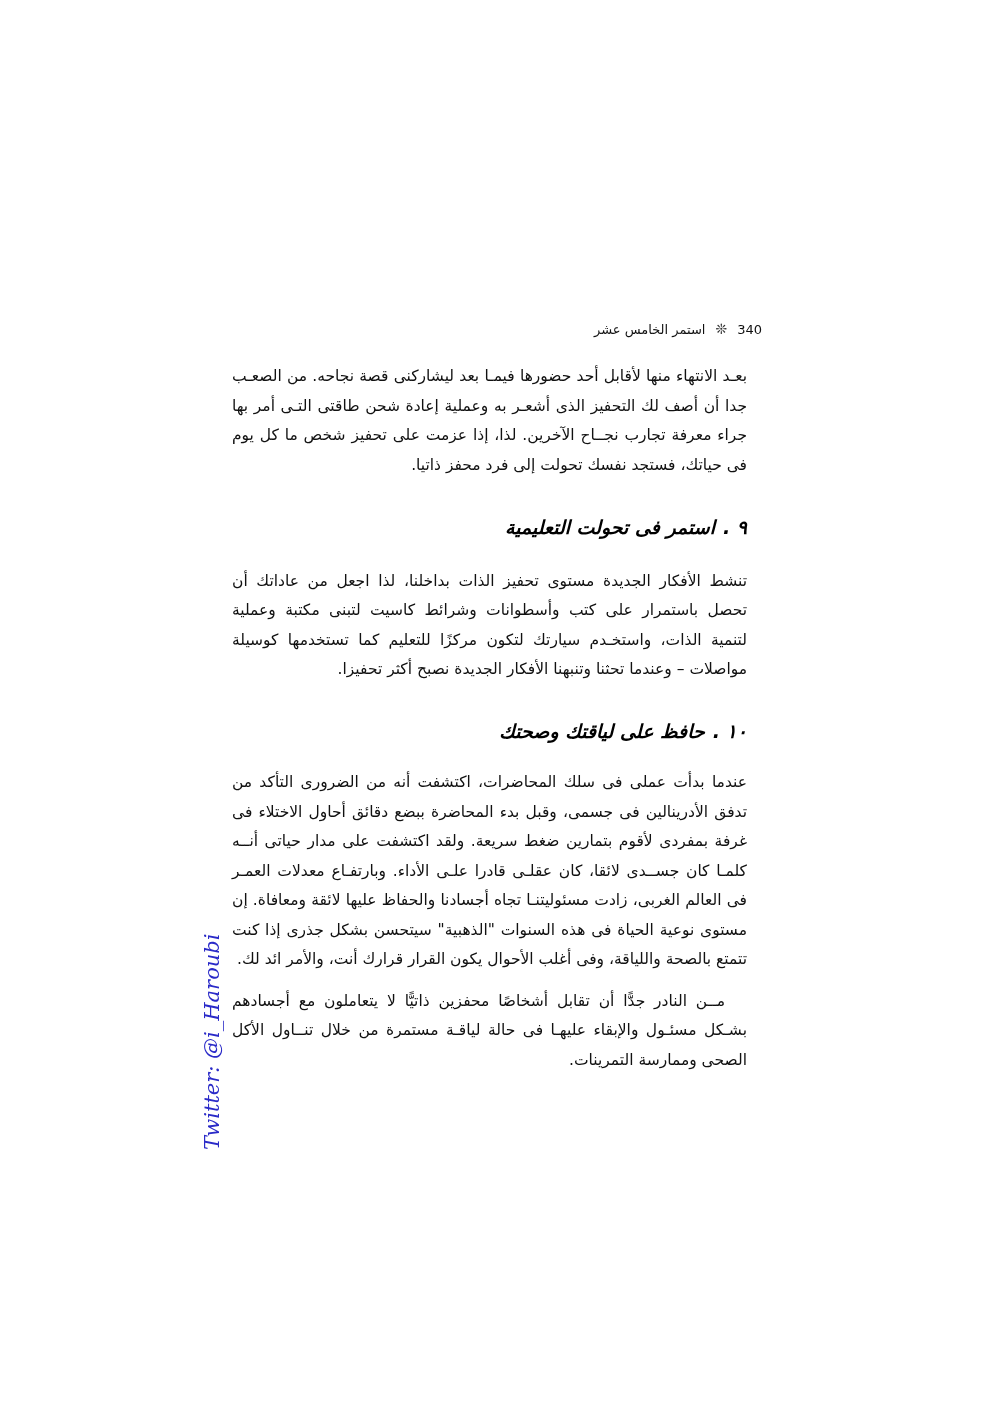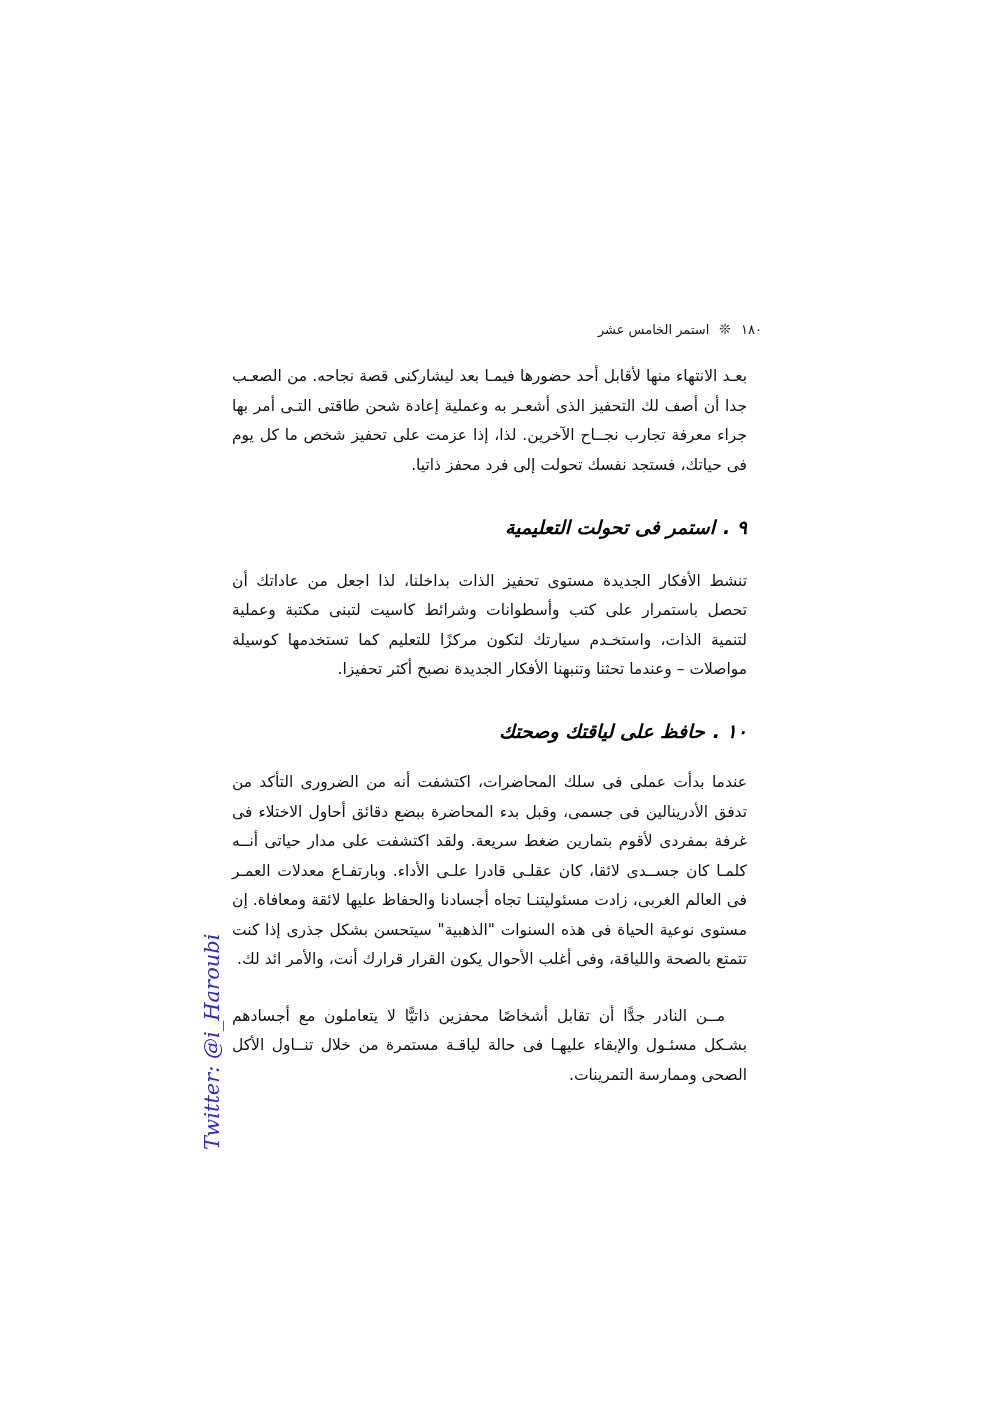--- a/index.html
+++ b/index.html
@@ -20,35 +20,35 @@
     }
     .para { margin: 0; }
     .para.indent { text-indent: 22px; }
     .heading {
       font-family: "DejaVu Sans", sans-serif; font-weight: bold; font-style: italic;
       font-size: 19px; margin: 0; display: flex; gap: 8px; align-items: baseline;
       color: #000;
     }
     .sec9-head { margin-top: 33px; margin-bottom: 24px; }
     .sec10-head { margin-top: 32px; margin-bottom: 22px; }
-    .gap-para { margin-top: 27px; }
+    .gap-para { margin-top: 12px; }
     .watermark {
       position: absolute; left: 200px; top: 1150px;
       transform-origin: left top; transform: rotate(-90deg);
       font-family: "DejaVu Serif", serif; font-style: italic; font-size: 21px;
       color: #2a2ac8; white-space: nowrap;
     }
   </style>
 </head>
 <body>
 
 <div class="page">
 
   <div class="header">
-    <span>١٨٠</span>
+    <span>340</span>
     <span class="ornament">❊</span>
     <span>استمر الخامس عشر</span>
   </div>
 
   <div class="content">
     <p class="para">بعـد الانتهاء منها لأقابل أحد حضورها فيمـا بعد ليشاركنى قصة نجاحه. من الصعـب جدا أن أصف لك التحفيز الذى أشعـر به وعملية إعادة شحن طاقتى التـى أمر بها جراء معرفة تجارب نجــاح الآخرين. لذا، إذا عزمت على تحفيز شخص ما كل يوم فى حياتك، فستجد نفسك تحولت إلى فرد محفز ذاتيا.</p>
 
     <h2 class="heading sec9-head">
       <span>٩ .</span>
       <span>استمر فى تحولت التعليمية</span>

